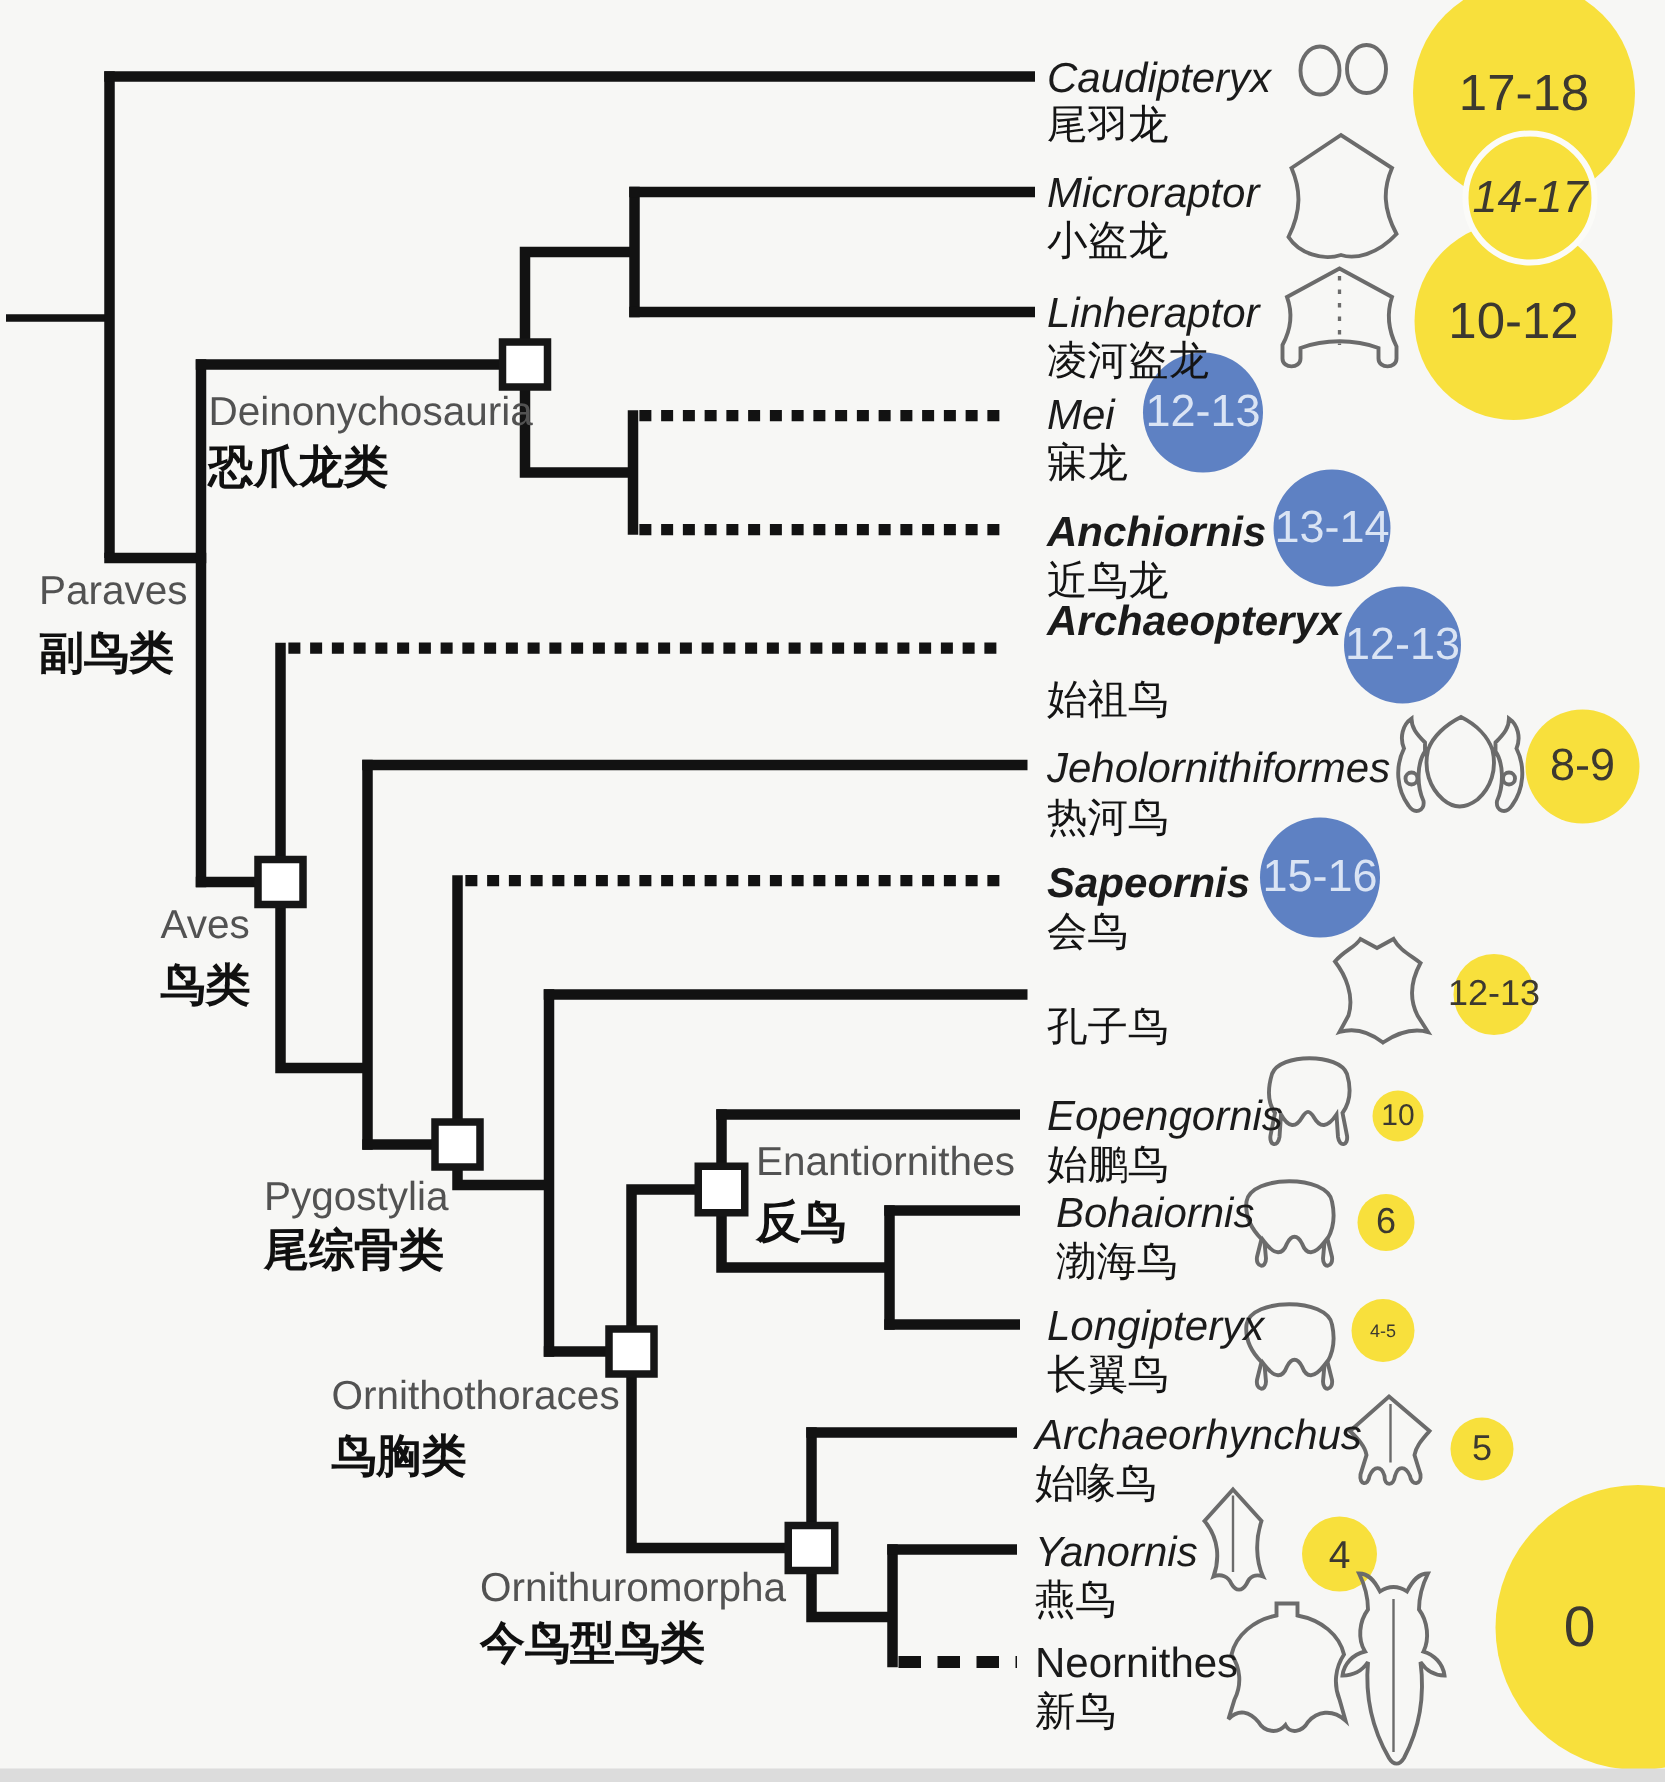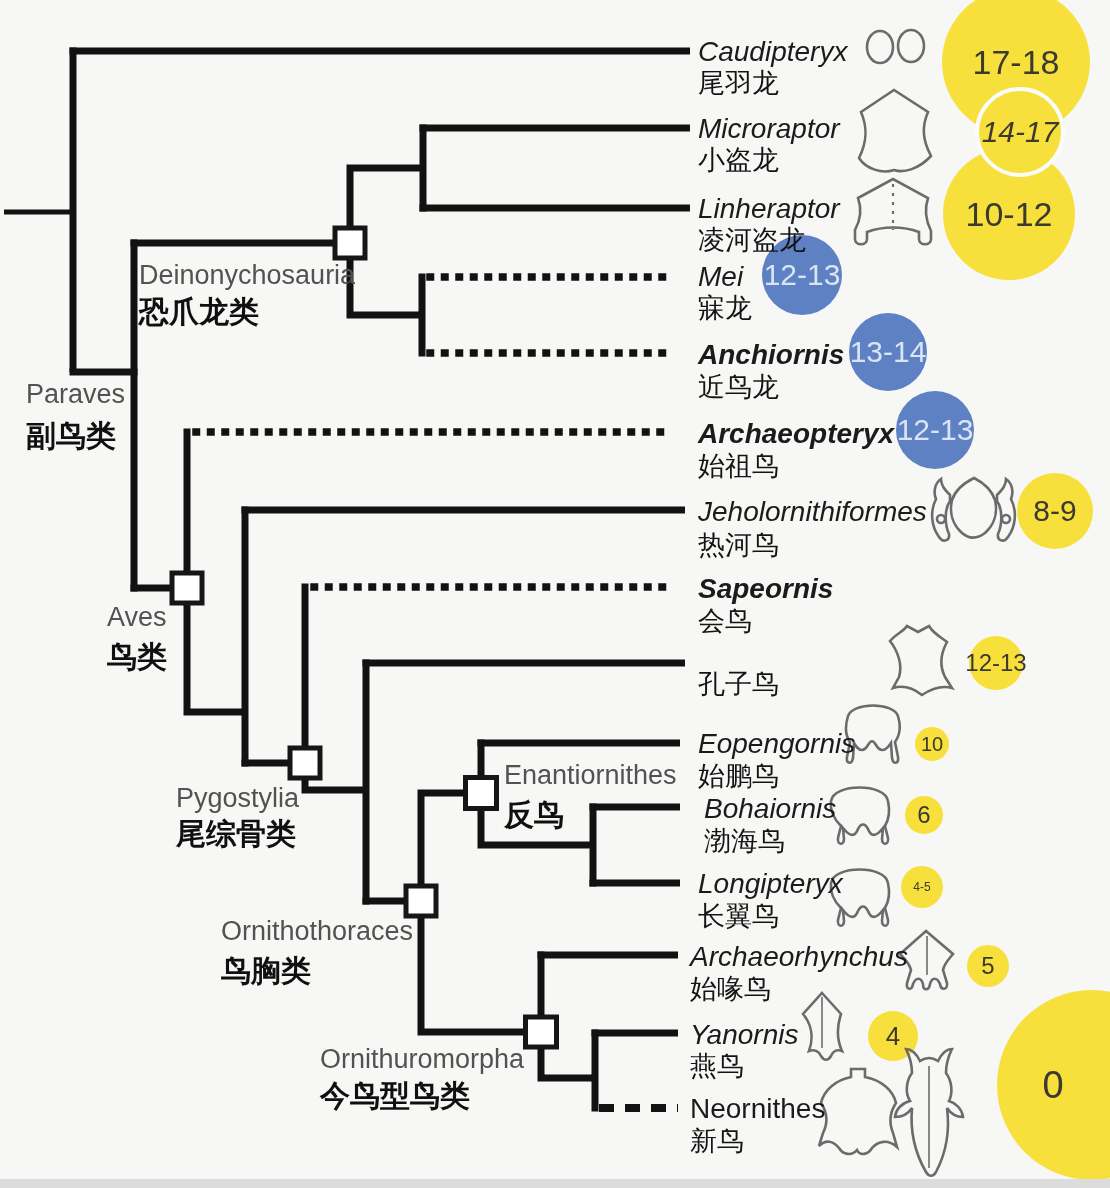--- a/index.html
+++ b/index.html
@@ -35,20 +35,21 @@
 
 <div class="stage">
 
   <div class="circle y" style="left:942px;top:-12px;width:148px;height:148px;font-size:34px;">17-18</div>
   <div class="circle y" style="left:943px;top:148px;width:132px;height:132px;font-size:34px;">10-12</div>
   <div class="circle y ring" style="left:975px;top:87px;width:82px;height:82px;font-size:30px;font-style:italic;">14-17</div>
   <div class="circle b" style="left:762px;top:235px;width:80px;height:80px;font-size:30px;">12-13</div>
   <div class="circle b" style="left:849px;top:313px;width:78px;height:78px;font-size:30px;">13-14</div>
   <div class="circle b" style="left:896px;top:391px;width:78px;height:78px;font-size:30px;">12-13</div>
   <div class="circle y" style="left:1017px;top:473px;width:76px;height:76px;font-size:30px;">8-9</div>
+  <div class="circle b" style="left:840px;top:545px;width:80px;height:80px;font-size:30px;">15-16</div>
   <div class="circle y" style="left:969px;top:636px;width:54px;height:54px;font-size:24px;">12-13</div>
   <div class="circle y" style="left:915px;top:727px;width:34px;height:34px;font-size:20px;">10</div>
   <div class="circle y" style="left:905px;top:796px;width:38px;height:38px;font-size:24px;">6</div>
   <div class="circle y" style="left:901px;top:866px;width:42px;height:42px;font-size:12px;">4-5</div>
   <div class="circle y" style="left:967px;top:945px;width:42px;height:42px;font-size:24px;">5</div>
   <div class="circle y" style="left:868px;top:1011px;width:50px;height:50px;font-size:26px;">4</div>
   <div class="circle y" style="left:997px;top:990px;width:190px;height:190px;font-size:38px;">
     <span style="margin-right:78px;">0</span>
   </div>
 
@@ -124,21 +125,21 @@
   <div class="lat" style="left:698px;top:52px">Caudipteryx</div>
   <div class="cn" style="left:698px;top:83px">尾羽龙</div>
   <div class="lat" style="left:698px;top:129px">Microraptor</div>
   <div class="cn" style="left:698px;top:160px">小盗龙</div>
   <div class="lat" style="left:698px;top:209px">Linheraptor</div>
   <div class="cn" style="left:698px;top:240px">凌河盗龙</div>
   <div class="lat" style="left:698px;top:277px">Mei</div>
   <div class="cn" style="left:698px;top:308px">寐龙</div>
   <div class="lat bd" style="left:698px;top:355px">Anchiornis</div>
   <div class="cn" style="left:698px;top:387px">近鸟龙</div>
-  <div class="lat bd" style="left:698px;top:434px">Archaeopteryx</div>
+  <div class="lat bd" style="left:698px;top:414px">Archaeopteryx</div>
   <div class="cn" style="left:698px;top:466px">始祖鸟</div>
   <div class="lat" style="left:698px;top:512px">Jeholornithiformes</div>
   <div class="cn" style="left:698px;top:545px">热河鸟</div>
   <div class="lat bd" style="left:698px;top:589px">Sapeornis</div>
   <div class="cn" style="left:698px;top:621px">会鸟</div>
   <div class="cn" style="left:698px;top:684px">孔子鸟</div>
   <div class="lat" style="left:698px;top:744px">Eopengornis</div>
   <div class="cn" style="left:698px;top:776px">始鹏鸟</div>
   <div class="lat" style="left:704px;top:809px">Bohaiornis</div>
   <div class="cn" style="left:704px;top:841px">渤海鸟</div>

